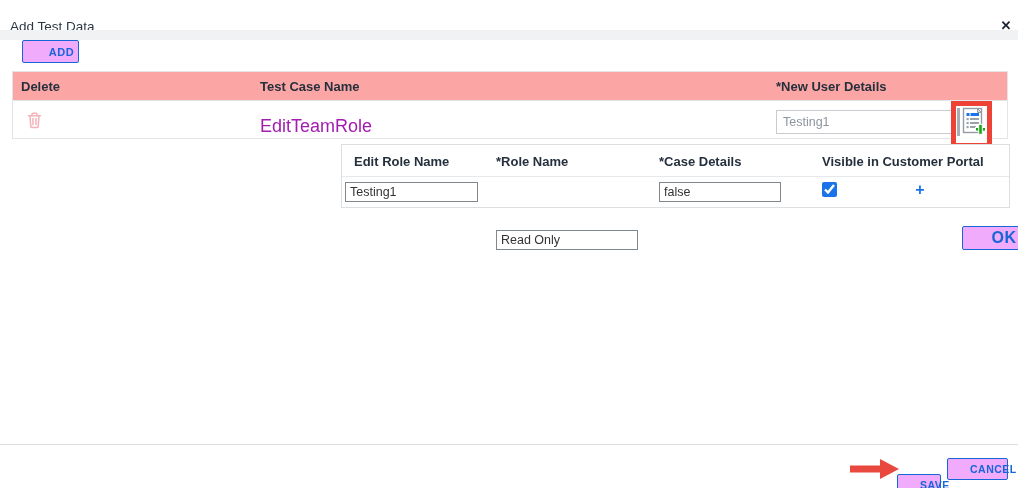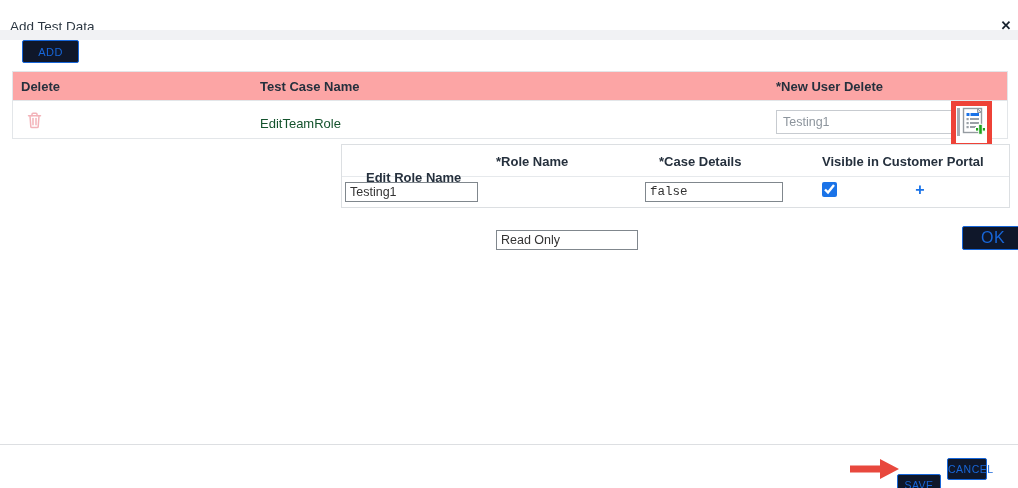--- a/index.html
+++ b/index.html
@@ -14,60 +14,60 @@
   
   .titlebar { left: 0; top: 0; width: 1018px; height: 30px; background: #ffffff; margin-top: 12px; }
   .title-text { left: 10px; top: 7px; font-size: 13.5px; font-weight: 500; color: #2c3742; }
   .close-btn { left: 996px; top: 4px; width: 20px; height: 20px; border: none; background: transparent;
                font-size: 13px; font-weight: bold; color: #17222e; cursor: pointer; line-height: 20px; text-align: center;
                font-family: "Liberation Sans", sans-serif; }
   .band { left: 0; top: 30px; width: 1018px; height: 10px; background: #f1f2f4; }
 
   
   .blue-btn {
-    background: #0f172a; border: 1px solid #1766d9; color: #1766d9;
-    font-family: "Liberation Sans", sans-serif; font-weight: 400;
-    border-radius: 2px; letter-spacing: 0.5px; cursor: pointer; text-align: center;
+    background: #f0abfc; border: 1px solid #1766d9; color: #1766d9;
+    font-family: "Liberation Sans", sans-serif; font-weight: 700;
+    border-radius: 2px; letter-spacing: 0.5px; cursor: pointer; text-align: center; padding-left: 22px;
   }
   .add-btn   { left: 22px;  top: 40px;  width: 57px; height: 23px; font-size: 11px; }
   .ok-btn    { left: 962px; top: 214px; width: 62px; height: 24px; font-size: 16px; margin-top: 12px; }
   .save-btn  { left: 897px; top: 474px; width: 44px; height: 22px; font-size: 10.5px; }
-  .cancel-btn{ left: 947px; top: 458px; width: 40px; height: 22px; font-size: 10.5px; }
+  .cancel-btn{ left: 947px; top: 458px; width: 61px; height: 22px; font-size: 10.5px; }
 
   
   .main-table { left: 12px; top: 71px; width: 996px; height: 68px; border: 1px solid #e3e6e9; background: #ffffff; }
   .main-table .thead { position: absolute; left: 0; top: 0; width: 100%; height: 29px;
                        background: #fca5a5; border-bottom: 1px solid #e3e6e9; }
   .th { position: absolute; top: 7px; font-size: 13px; font-weight: 700; color: #25303d; }
   .th-delete { left: 8px; } .th-testcase { left: 247px; } .th-userdetails { left: 763px; }
   .trash-btn { position: absolute; left: 12px; top: 40px; width: 18px; height: 19px;
                background: transparent; border: none; cursor: pointer; }
-  .cell-testcase { position: absolute; left: 247px; top: 44px; font-size: 13px; color: #14532d; }
+  .cell-testcase { position: absolute; left: 247px; top: 44px; font-size: 18px; color: #a21caf; }
   .userdetails-input { position: absolute; left: 763px; top: 38px; width: 178px; height: 24px;
                        border: 1px solid #c7cbd0; background: #ffffff; padding: 0 6px;
                        font-family: "Liberation Sans", sans-serif; font-size: 12.5px; color: #8d959d; }
 
   
   .details-btn { left: 955px; top: 105px; width: 34px; height: 36px; background: #ffffff;
                  border: none; cursor: pointer; padding: 0; }
   .details-bar { left: 957px; top: 108px; width: 3px; height: 28px; background: #a7adb3; pointer-events: none; }
   .details-svg { left: 961px; top: 106px; pointer-events: none; }
   .highlight-box { left: 951px; top: 101px; width: 41px; height: 47px;
                    border: 5px solid #ee4237; pointer-events: none; }
 
   
   .sub-panel { left: 341px; top: 144px; width: 669px; height: 64px; border: 1px solid #dcdfe2; background: #ffffff; }
   .sub-panel .shead { position: absolute; left: 0; top: 0; width: 100%; height: 32px; border-bottom: 1px solid #e6e9ec; }
   .sth { position: absolute; top: 9px; font-size: 13px; font-weight: 700; color: #25303d; }
-  .sth-1 { left: 24px; margin-top: 16px; } .sth-2 { left: 154px; } .sth-3 { left: 317px; } .sth-4 { left: 480px; }
+  .sth-1 { left: 12px; } .sth-2 { left: 154px; } .sth-3 { left: 317px; } .sth-4 { left: 480px; }
   .sub-input { position: absolute; top: 37px; height: 20px; border: 1px solid #80878d; background: #ffffff;
                padding: 0 4px; font-family: "Liberation Sans", sans-serif; font-size: 12.5px; color: #333333; }
   .sin-1 { left: 3px;   width: 133px; }
   .sin-2 { left: 154px; width: 142px; margin-top: 48px; }
-  .sin-3 { left: 303px; width: 138px; font-family: Liberation Mono, monospace; }
+  .sin-3 { left: 317px; width: 122px; }
   .sub-checkbox { position: absolute; left: 480px; top: 37px; width: 15px; height: 15px;
                   accent-color: #1a73e8; cursor: pointer; }
   .add-row-btn { position: absolute; left: 566px; top: 33px; width: 24px; height: 24px; border: none;
                  background: transparent; color: #1a73e8; font-size: 16px; font-weight: 700; cursor: pointer;
                  font-family: "Liberation Sans", sans-serif; }
 
   
   .footer-line { left: 0; top: 444px; width: 1018px; height: 1px; background: #dddfe2; }
   .arrow-svg { left: 848px; top: 455px; pointer-events: none; }
 </style>
@@ -79,21 +79,21 @@
   <button class="abs close-btn">✕</button>
 </div>
 <div class="abs band"></div>
 
 <button class="abs blue-btn add-btn">ADD</button>
 
 <div class="abs main-table">
   <div class="thead">
     <span class="th th-delete">Delete</span>
     <span class="th th-testcase">Test Case Name</span>
-    <span class="th th-userdetails">*New User Delete</span>
+    <span class="th th-userdetails">*New User Details</span>
   </div>
   <button class="trash-btn">
     <span>
       <svg width="15" height="17" viewBox="0 0 15 17" fill="none" stroke="#f3b3b9" stroke-width="1.5" stroke-linecap="round">
         <path d="M1.5 3.8 H13.5"></path>
         <path d="M5 3.8 V2.2 Q5 1.2 6 1.2 H9 Q10 1.2 10 2.2 V3.8"></path>
         <path d="M3 3.8 L3.8 14.6 Q3.9 15.6 4.9 15.6 H10.1 Q11.1 15.6 11.2 14.6 L12 3.8"></path>
         <path d="M6 6.5 V12.8"></path>
         <path d="M9 6.5 V12.8"></path>
       </svg>

